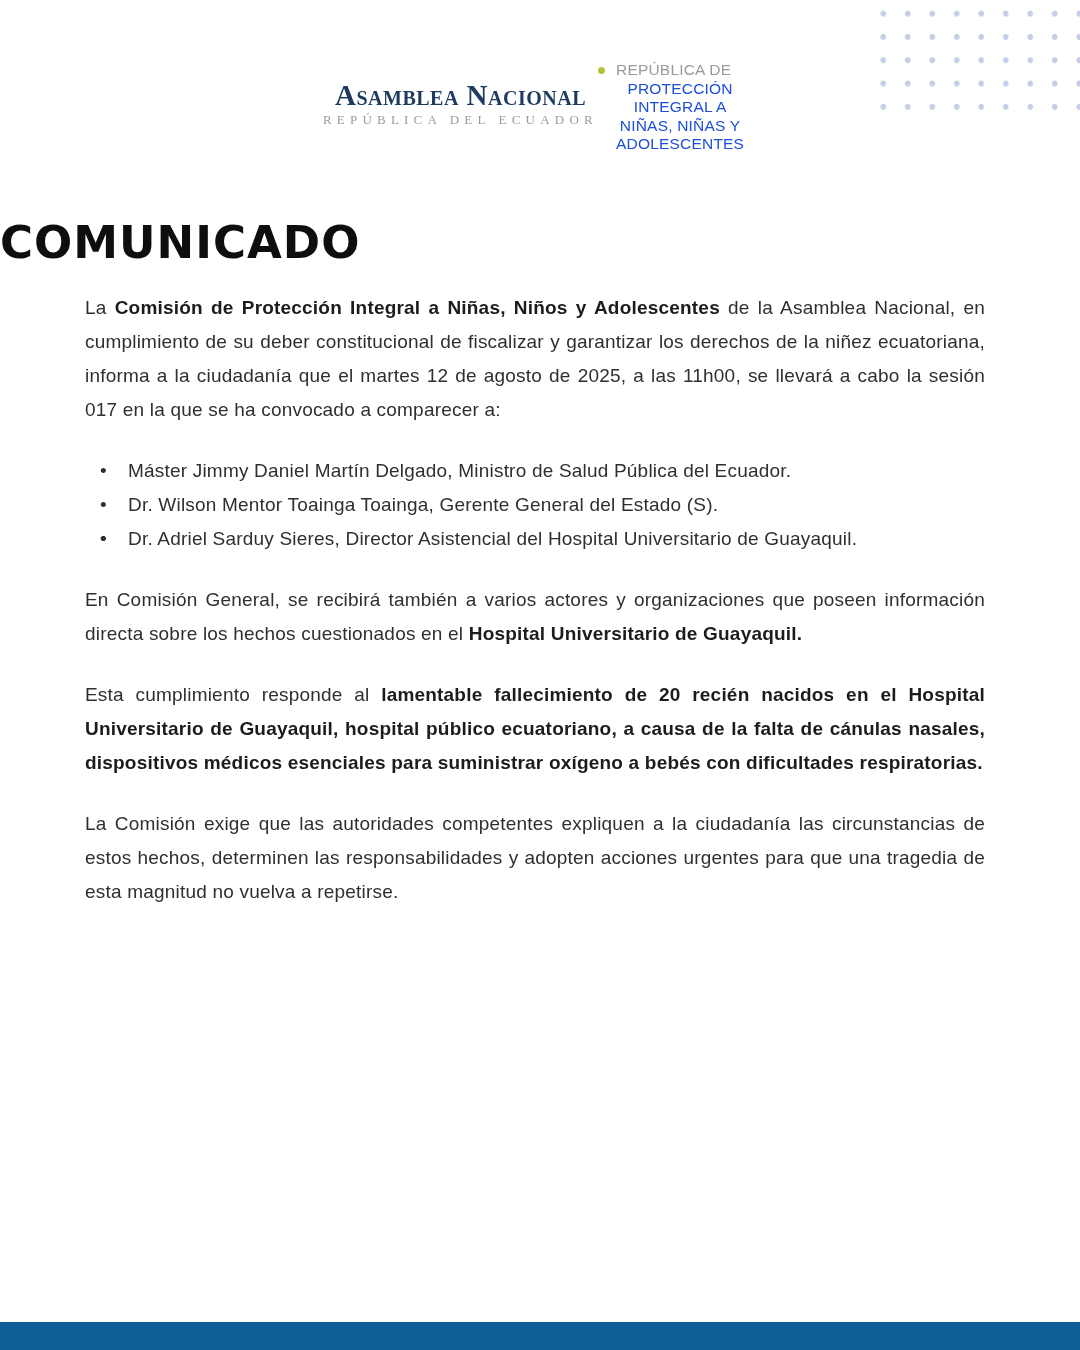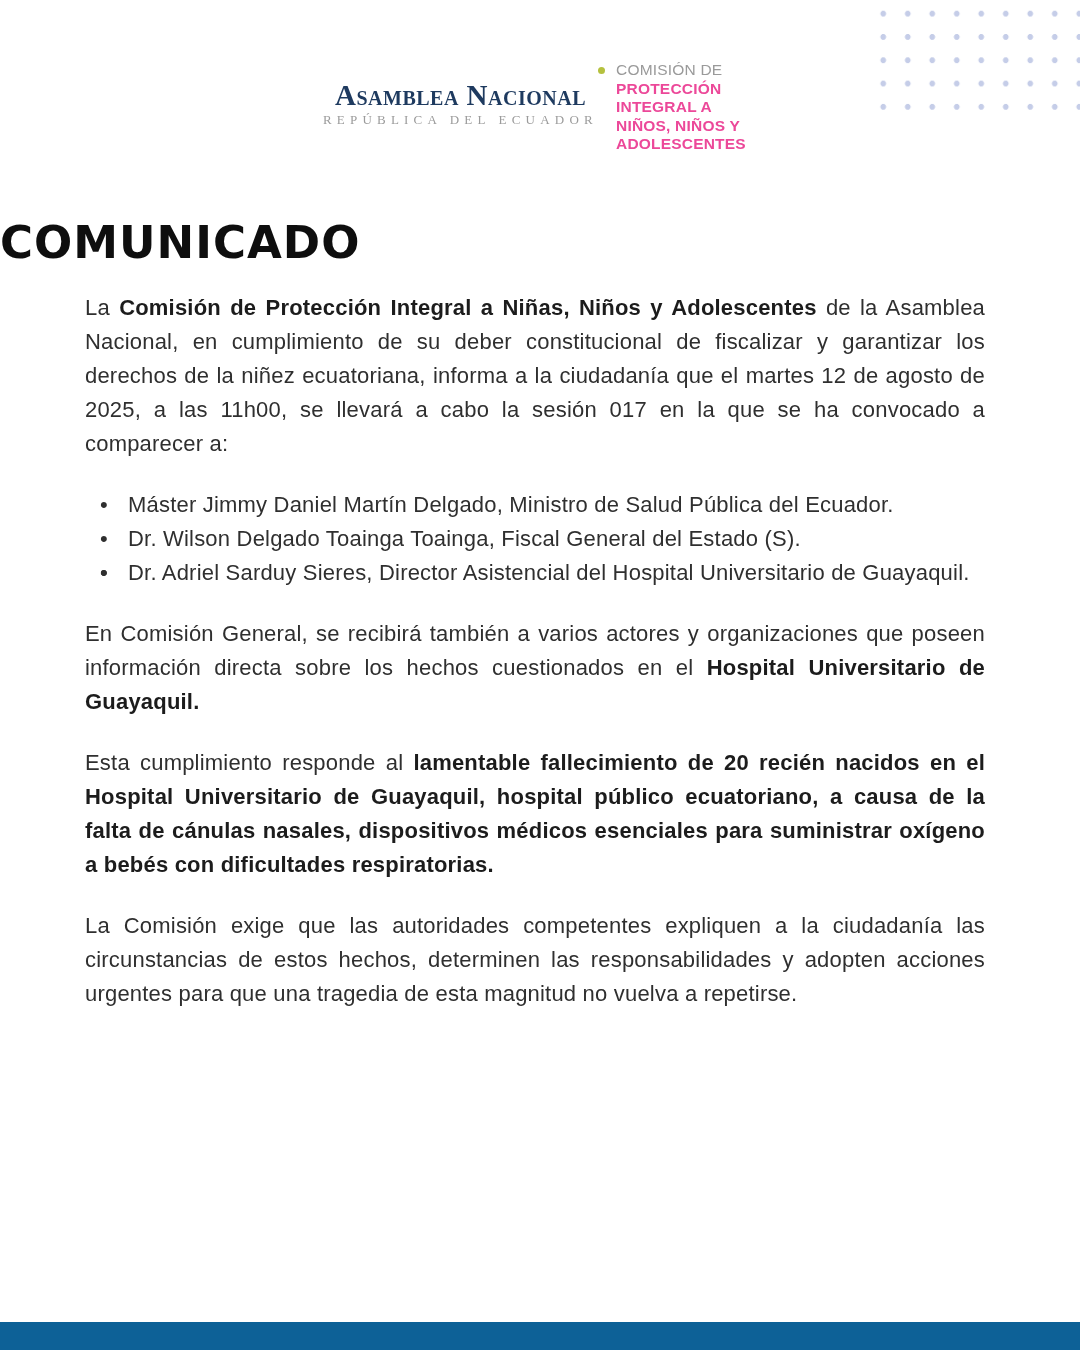--- a/index.html
+++ b/index.html
@@ -61,21 +61,21 @@
     align-items: flex-start;
   }
   .comm-dot {
     width: 7px; height: 7px;
     border-radius: 50%;
     margin: 6px 11px 0 0;
     flex: 0 0 auto;
   }
   .comm-lines { font-size: 15.5px; line-height: 18.6px; letter-spacing: 0.2px; }
   .comm-line-light { color: #9a9a9a; font-weight: 400; }
-  .comm-line-bold  { color: #ec4899; font-weight: 700; }
+  .comm-line-bold  { color: #1d4ed8; font-weight: 400; text-align: center; }
 
   
   .doc-title {
     position: absolute;
     top: 186px;
     left: 0;
     width: 100%;
     text-align: left;
     font-family: "DejaVu Sans", sans-serif;
     font-weight: 700;
@@ -91,21 +91,21 @@
     letter-spacing: 0.6px;
     color: #3a3a3a;
   }
 
   
   .body-text {
     position: absolute;
     top: 291px;
     left: 85px;
     width: 900px;
-    font-size: 22px;
+    font-size: 19px;
     line-height: 34px;
     color: #2f2f2f;
     text-align: justify;
     letter-spacing: 0.2px;
   }
   .body-text p { margin: 0 0 27px 0; }
   .body-text strong { font-weight: 700; color: #1c1c1c; }
   .officials-list { list-style: none; margin: 0 0 27px 0; padding: 0; }
   .officials-list li {
     position: relative;
@@ -135,38 +135,38 @@
   <div class="dot-grid"></div>
 
   <div class="an-logo">
     <div class="an-title">Asamblea Nacional</div>
     <div class="an-sub">REPÚBLICA DEL ECUADOR</div>
   </div>
 
   <div class="comm-logo">
     <span class="comm-dot" style="background: rgb(181, 193, 62);"></span>
     <div class="comm-lines">
-      <div class="comm-line-light">COMISIÓN DE</div>
+      <div class="comm-line-light">REPÚBLICA DE</div>
       <div class="comm-line-bold">PROTECCIÓN</div>
       <div class="comm-line-bold">INTEGRAL A</div>
-      <div class="comm-line-bold">NIÑOS, NIÑOS Y</div>
+      <div class="comm-line-bold">NIÑAS, NIÑAS Y</div>
       <div class="comm-line-bold">ADOLESCENTES</div>
     </div>
   </div>
 
   <h1 class="doc-title">COMUNICADO</h1>
 
 
   <main class="body-text">
 
     <p><span>La </span><strong>Comisión de Protección Integral a Niñas, Niños y Adolescentes</strong><span> de la Asamblea Nacional, en cumplimiento de su deber constitucional de fiscalizar y garantizar los derechos de la niñez ecuatoriana, informa a la ciudadanía que el martes 12 de agosto de 2025, a las 11h00, se llevará a cabo la sesión 017 en la que se ha convocado a comparecer a:</span></p>
 
     <ul class="officials-list">
       <li><span class="bullet-glyph">•</span><span>Máster Jimmy Daniel Martín Delgado, Ministro de Salud Pública del Ecuador.</span></li>
-      <li><span class="bullet-glyph">•</span><span>Dr. Wilson Delgado Toainga Toainga, Fiscal General del Estado (S).</span></li>
+      <li><span class="bullet-glyph">•</span><span>Dr. Wilson Mentor Toainga Toainga, Gerente General del Estado (S).</span></li>
       <li><span class="bullet-glyph">•</span></li>
       <li><span class="bullet-glyph">•</span><span>Dr. Adriel Sarduy Sieres, Director Asistencial del Hospital Universitario de Guayaquil.</span></li>
     </ul>
 
     <p><span>En Comisión General, se recibirá también a varios actores y organizaciones que poseen información directa sobre los hechos cuestionados en el </span><strong>Hospital Universitario de Guayaquil.</strong></p>
 
     <p><span>Esta cumplimiento responde al </span><strong>lamentable fallecimiento de 20 recién nacidos en el Hospital Universitario de Guayaquil, hospital público ecuatoriano, a causa de la falta de cánulas nasales, dispositivos médicos esenciales para suministrar oxígeno a bebés con dificultades respiratorias.</strong></p>
 
     <p>La Comisión exige que las autoridades competentes expliquen a la ciudadanía las circunstancias de estos hechos, determinen las responsabilidades y adopten acciones urgentes para que una tragedia de esta magnitud no vuelva a repetirse.</p>
 

